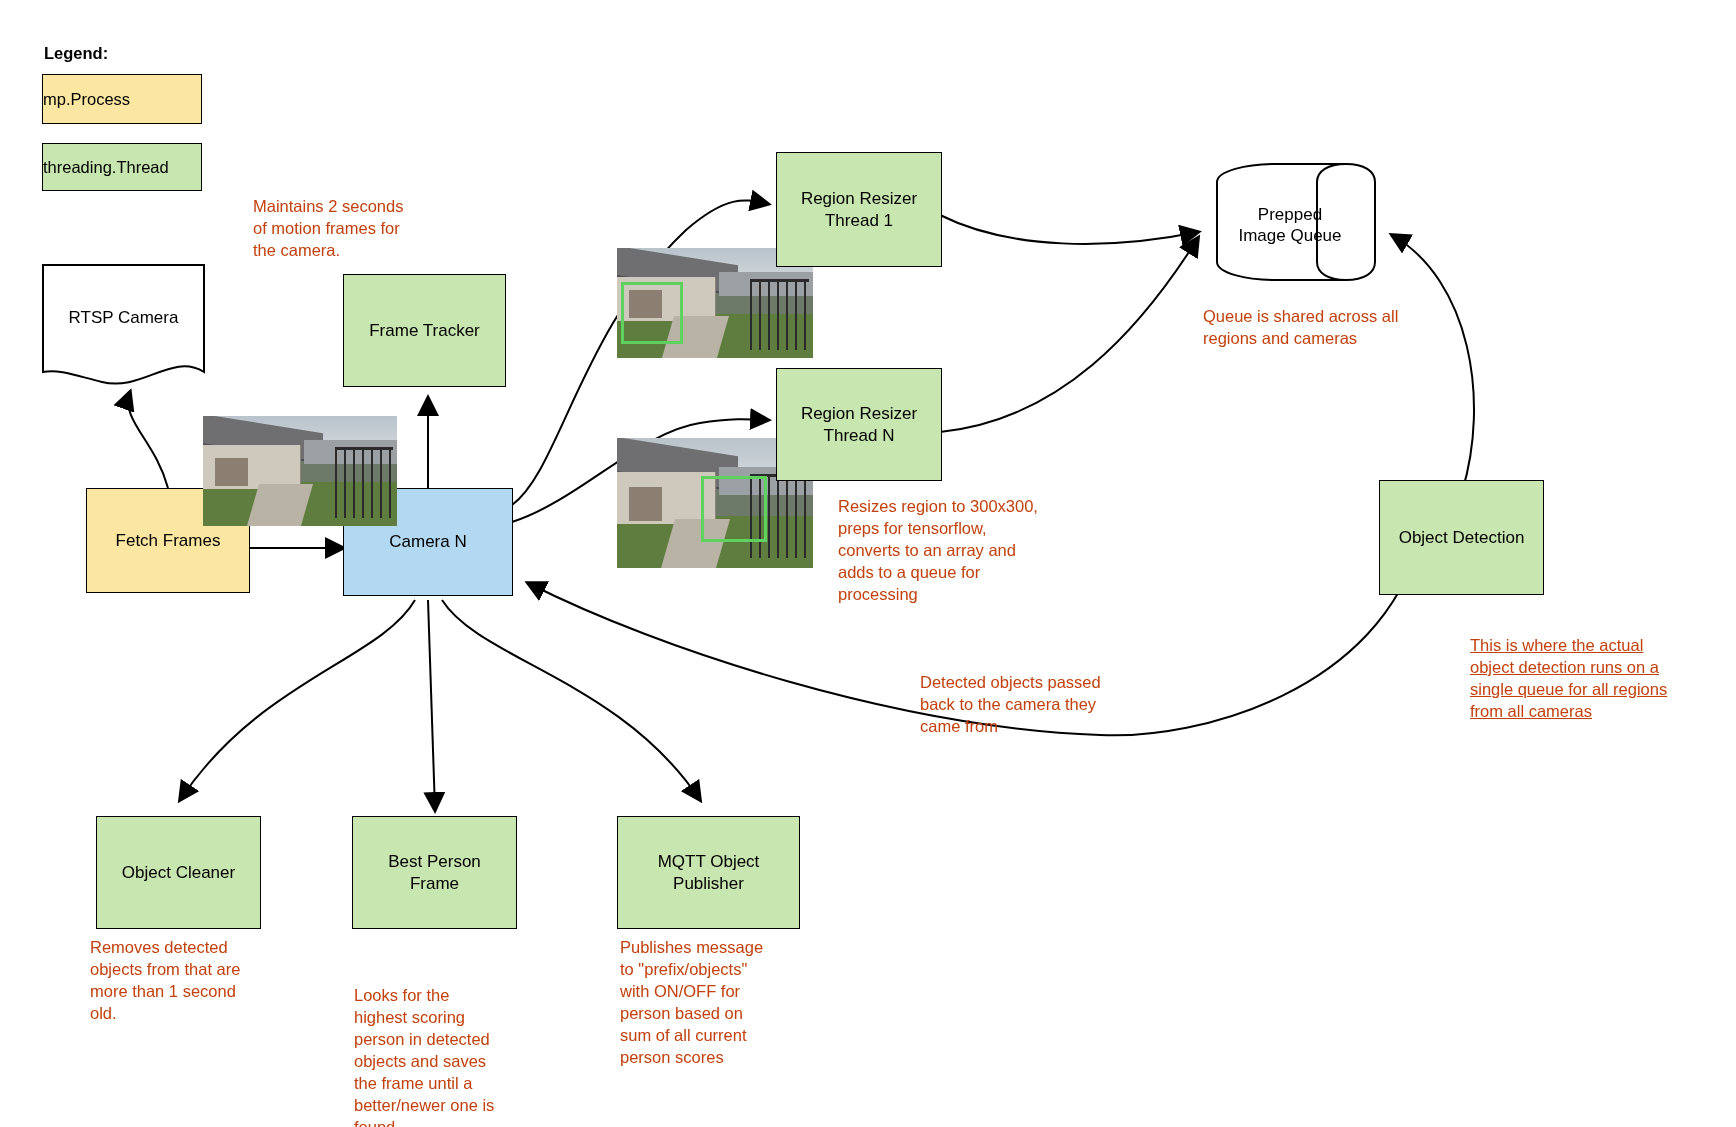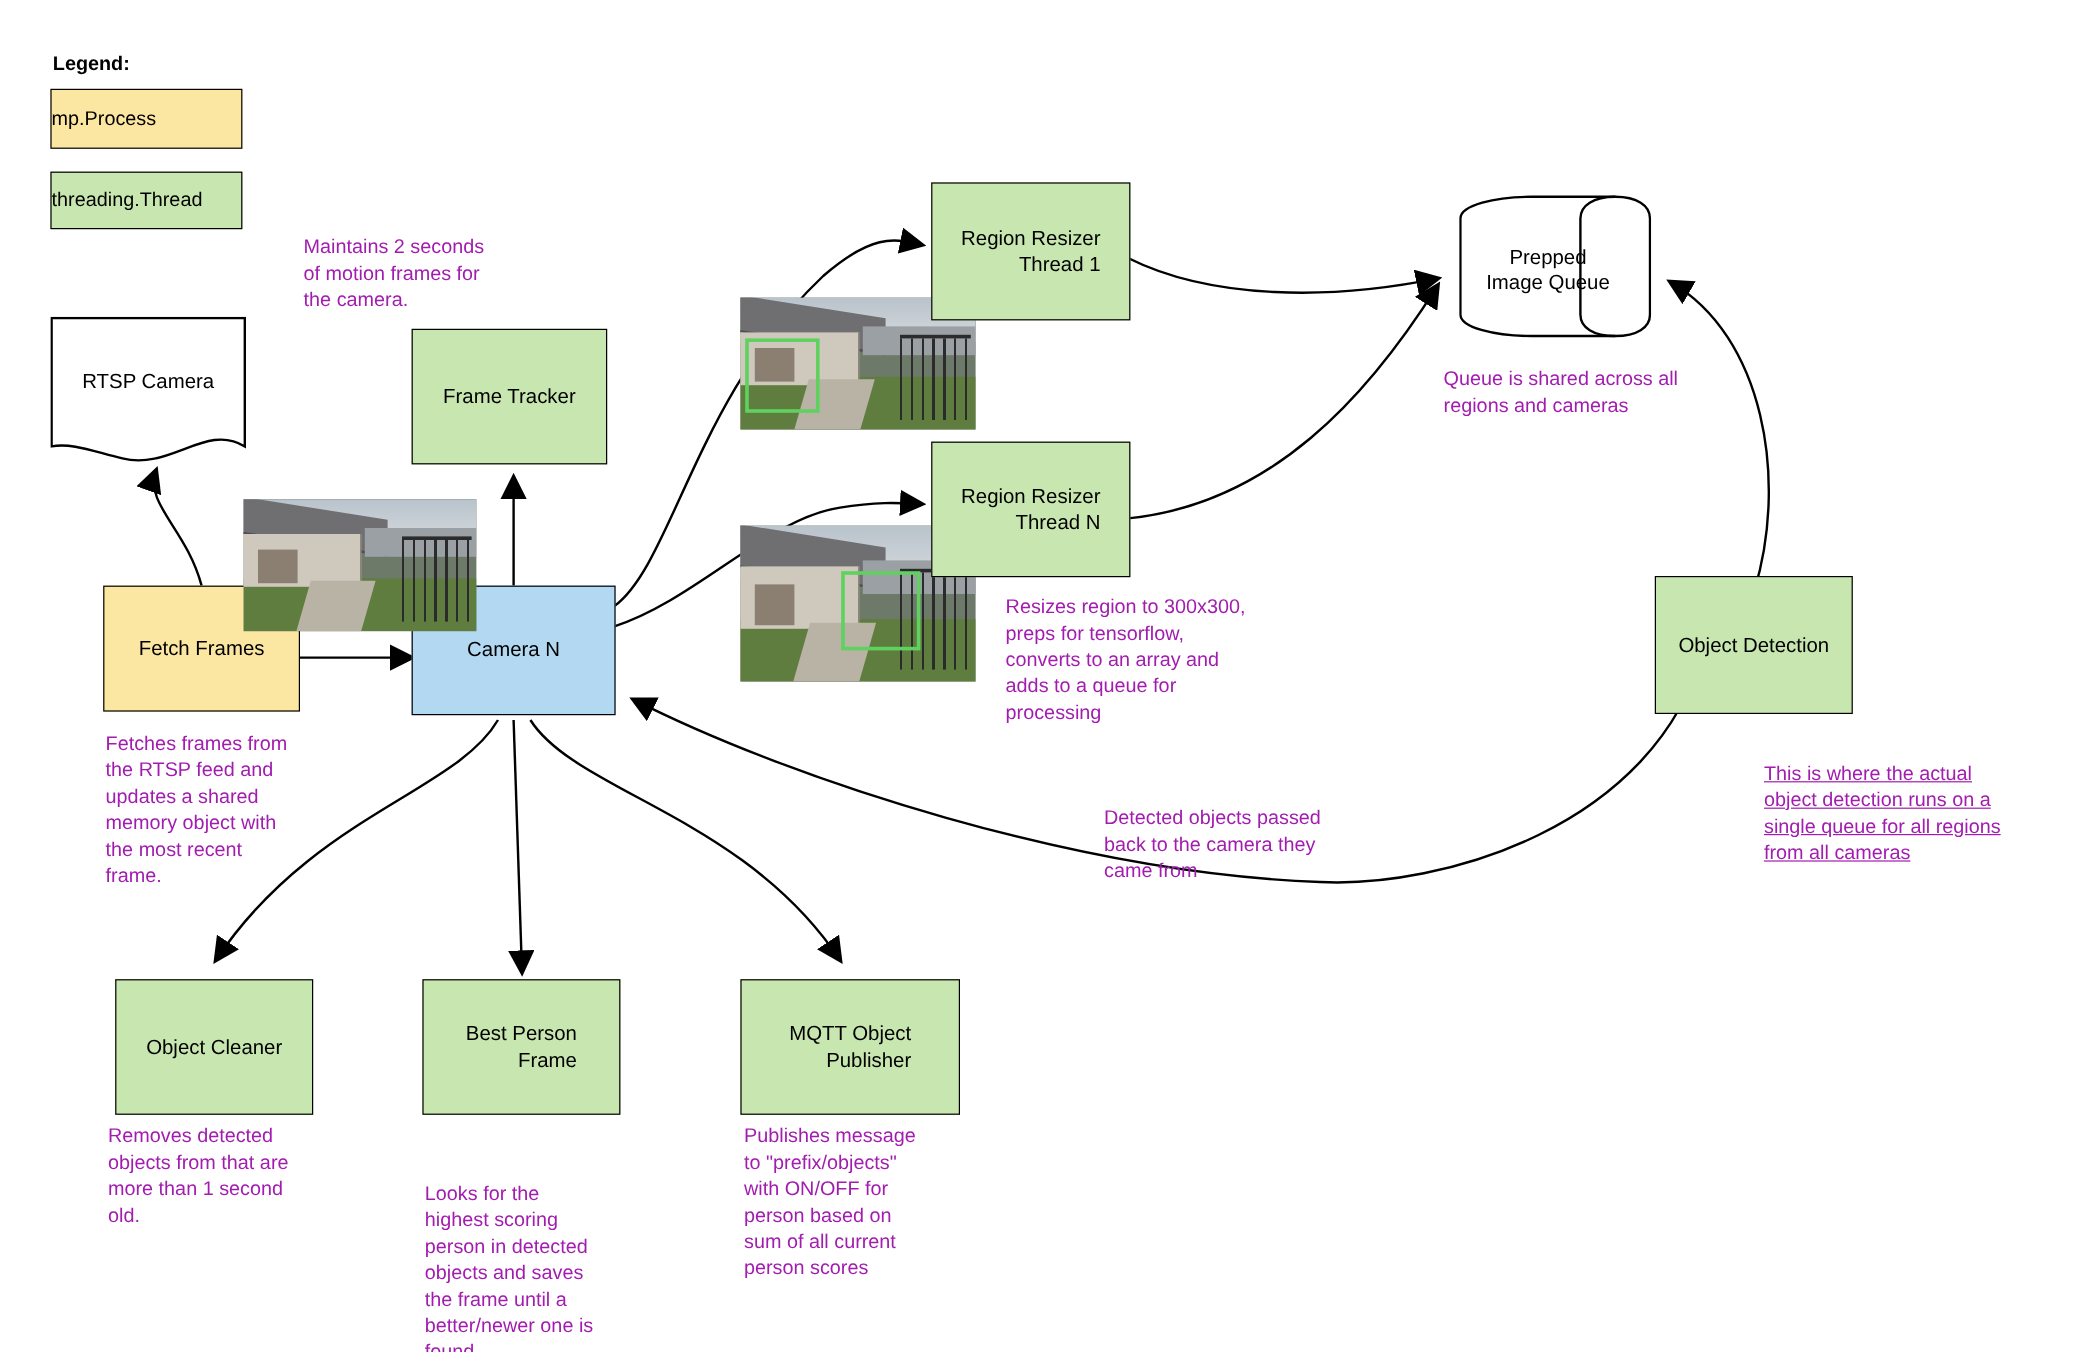--- a/index.html
+++ b/index.html
@@ -31,29 +31,29 @@
     box-sizing: border-box;
     border: 1px solid #000000;
     display: flex;
     align-items: center;
     justify-content: center;
     text-align: center;
     font-size: 17px;
     line-height: 1.25;
     padding: 4px;
   }
-  .green { background: #c8e6af; text-align: right; }
+  .green { background: #c8e6af; }
   .yellow { background: #fbe6a2; }
   .blue  { background: #b3d9f2; }
 
   .note {
     position: absolute;
     font-size: 16.5px;
     line-height: 1.33;
-    color: #a21caf;
+    color: #c2410c;
     white-space: pre-line;
   }
   .legend-title {
     position: absolute;
     font-size: 16.5px;
     font-weight: bold;
   }
   .legend-box {
     position: absolute;
     box-sizing: border-box;
@@ -278,26 +278,20 @@
 
   <div class="node green" style="left:617px; top:816px; width:183px; height:113px; white-space:pre-line;">
     <span>MQTT Object
 Publisher</span>
   </div>
 
   <div class="note" style="left:253px; top:196px; width:230px;">Maintains 2 seconds
 of motion frames for
 the camera.</div>
 
-  <div class="note" style="left:88px; top:610px; width:200px;">Fetches frames from
-the RTSP feed and
-updates a shared
-memory object with
-the most recent
-frame.</div>
 
   <div class="note" style="left:838px; top:496px; width:240px;">Resizes region to 300x300,
 preps for tensorflow,
 converts to an array and
 adds to a queue for
 processing</div>
 
   <div class="note" style="left:1203px; top:306px; width:230px;">Queue is shared across all
 regions and cameras</div>
 

